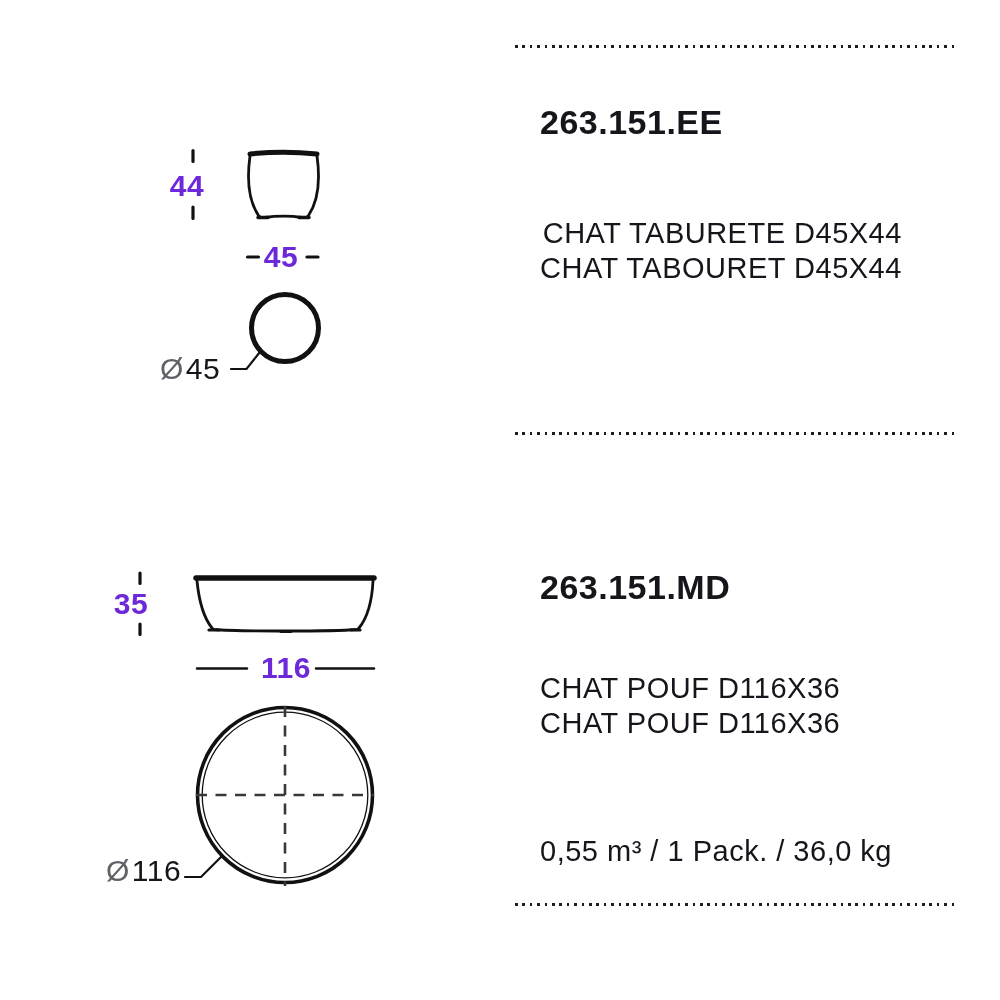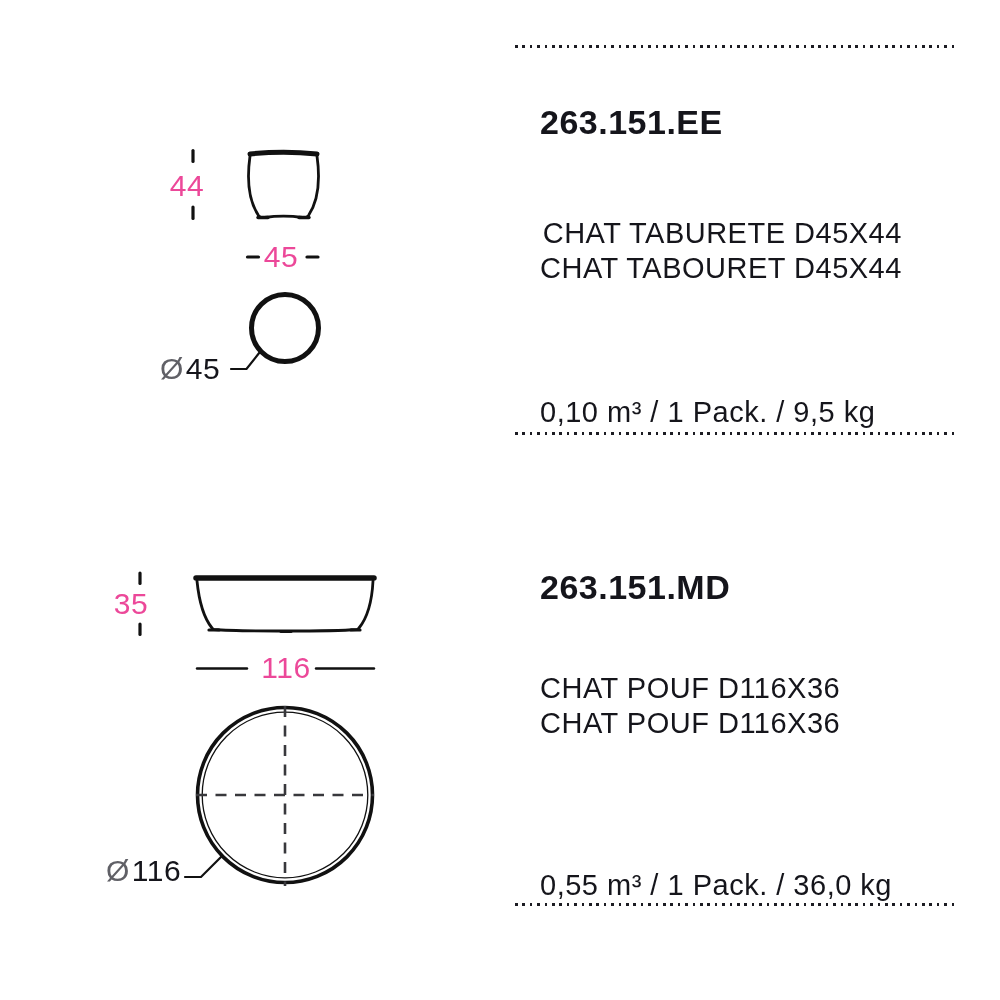--- a/index.html
+++ b/index.html
@@ -21,22 +21,22 @@
     left: 0;
     top: 0;
     width: 1000px;
     height: 1000px;
   }
   
   .dim-label {
     position: absolute;
     transform: translate(-50%, -50%);
     font-size: 30px;
-    font-weight: 400;
-    color: #ec4899;
+    font-weight: 700;
+    color: #6d28d9;
     white-space: nowrap;
     letter-spacing: 0.5px;
   }
   .dia-label {
     position: absolute;
     transform: translateY(-50%);
     font-size: 30px;
     font-weight: 400;
     color: #15151b;
     white-space: nowrap;
@@ -162,28 +162,27 @@
 
   <div class="sep" style="top:45px;"></div>
 
   <div class="product-code" style="top:103px;">263.151.EE</div>
 
   <div class="product-names" style="top:216px;">
     <div>CHAT TABURETE D45X44</div>
     <div>CHAT TABOURET D45X44</div>
   </div>
 
-  <div class="packing" style="top:396px;">0,10 m³ / 1 Pack. / 9,5 kg</div>
 
   <div class="sep" style="top:432px;"></div>
 
   <div class="product-code" style="top:520px;margin-top:48px;">263.151.MD</div>
 
   <div class="product-names" style="top:671px;">
     <div>CHAT POUF D116X36</div>
     <div>CHAT POUF D116X36</div>
   </div>
 
-  <div class="packing" style="top:869px;text-align:right;">0,55 m³ / 1 Pack. / 36,0 kg</div>
+  <div class="packing" style="top:835px;text-align:right;">0,55 m³ / 1 Pack. / 36,0 kg</div>
 
   <div class="sep" style="top:903px;"></div>
 
 </div>
 
 </body></html>

